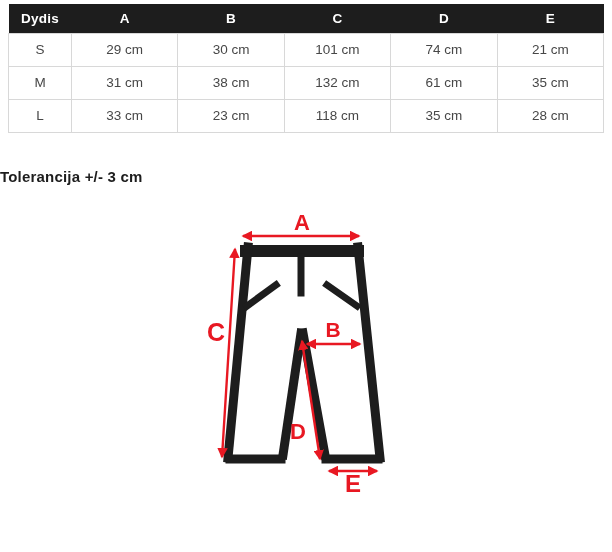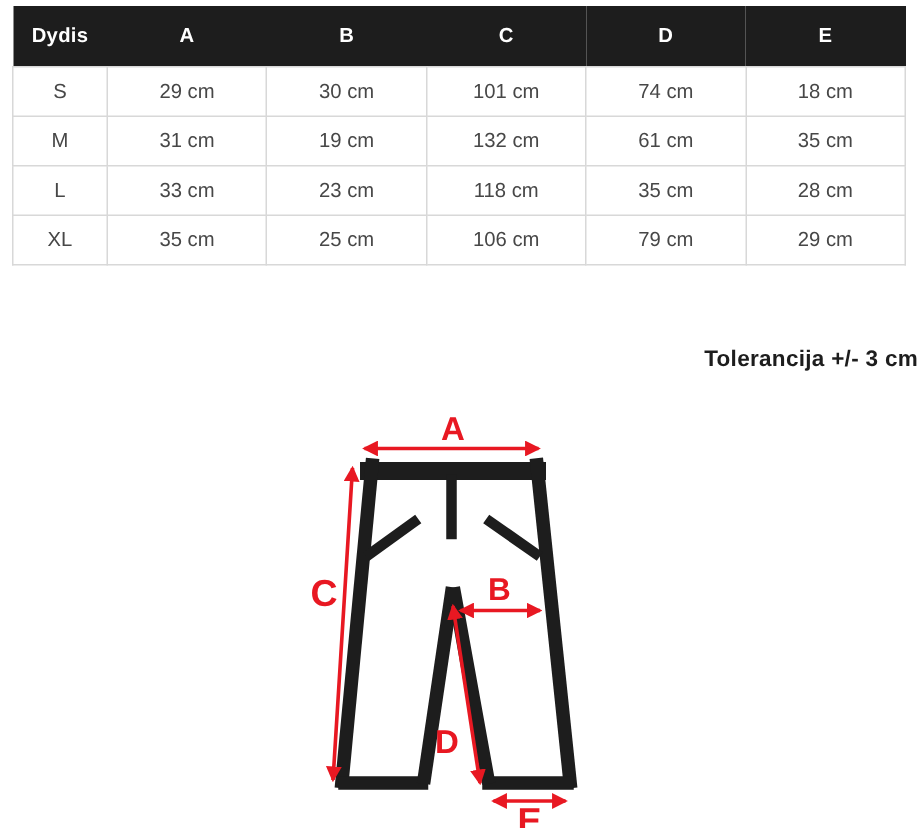--- a/index.html
+++ b/index.html
@@ -14,36 +14,36 @@
     width: 596px;
     border-collapse: collapse;
     table-layout: fixed;
   }
   table.size-table col.size-col { width: 63px; }
   table.size-table thead th {
     background: #1d1d1d;
     color: #ffffff;
     font-weight: 700;
     font-size: 13.5px;
-    height: 40px;
+    height: 29px;
     text-align: center;
     border: none;
     letter-spacing: .2px;
   }
   table.size-table tbody td {
     border: 1px solid #d8d8d8;
     height: 33px;
     text-align: center;
     vertical-align: middle;
     font-size: 13.5px;
     color: #474747;
   }
   .tolerance-note {
-    margin-top: 54px;
-    text-align: right;
+    margin-top: 35px;
+    text-align: left;
     font-size: 15px;
     font-weight: 700;
     color: #1d1d1d;
     letter-spacing: .2px;
   }
   .diagram-wrap { margin: 16px 0 0 180px; width: 232px; height: 300px; }
   svg text { font-family: "Liberation Sans", "DejaVu Sans", sans-serif; font-weight: bold; }
 </style>
 </head>
 <body>
@@ -68,45 +68,37 @@
         <th>E</th>
       </tr>
     </thead>
     <tbody>
       <tr>
         <td>S</td>
         <td>29 cm</td>
         <td>30 cm</td>
         <td>101 cm</td>
         <td>74 cm</td>
-        <td>18 cm</td>
+        <td>21 cm</td>
       </tr>
       <tr>
         <td>M</td>
         <td>31 cm</td>
-        <td>19 cm</td>
+        <td>38 cm</td>
         <td>132 cm</td>
         <td>61 cm</td>
         <td>35 cm</td>
       </tr>
       <tr>
         <td>L</td>
         <td>33 cm</td>
         <td>23 cm</td>
         <td>118 cm</td>
         <td>35 cm</td>
         <td>28 cm</td>
-      </tr>
-      <tr>
-        <td>XL</td>
-        <td>35 cm</td>
-        <td>25 cm</td>
-        <td>106 cm</td>
-        <td>79 cm</td>
-        <td>29 cm</td>
       </tr>
     </tbody>
   </table>
 </div>
 
 <div class="tolerance-note">Tolerancija +/- 3 cm</div>
 
 <div class="diagram-wrap">
   <svg width="232" height="300" viewBox="0 0 232 300">
     <defs>

